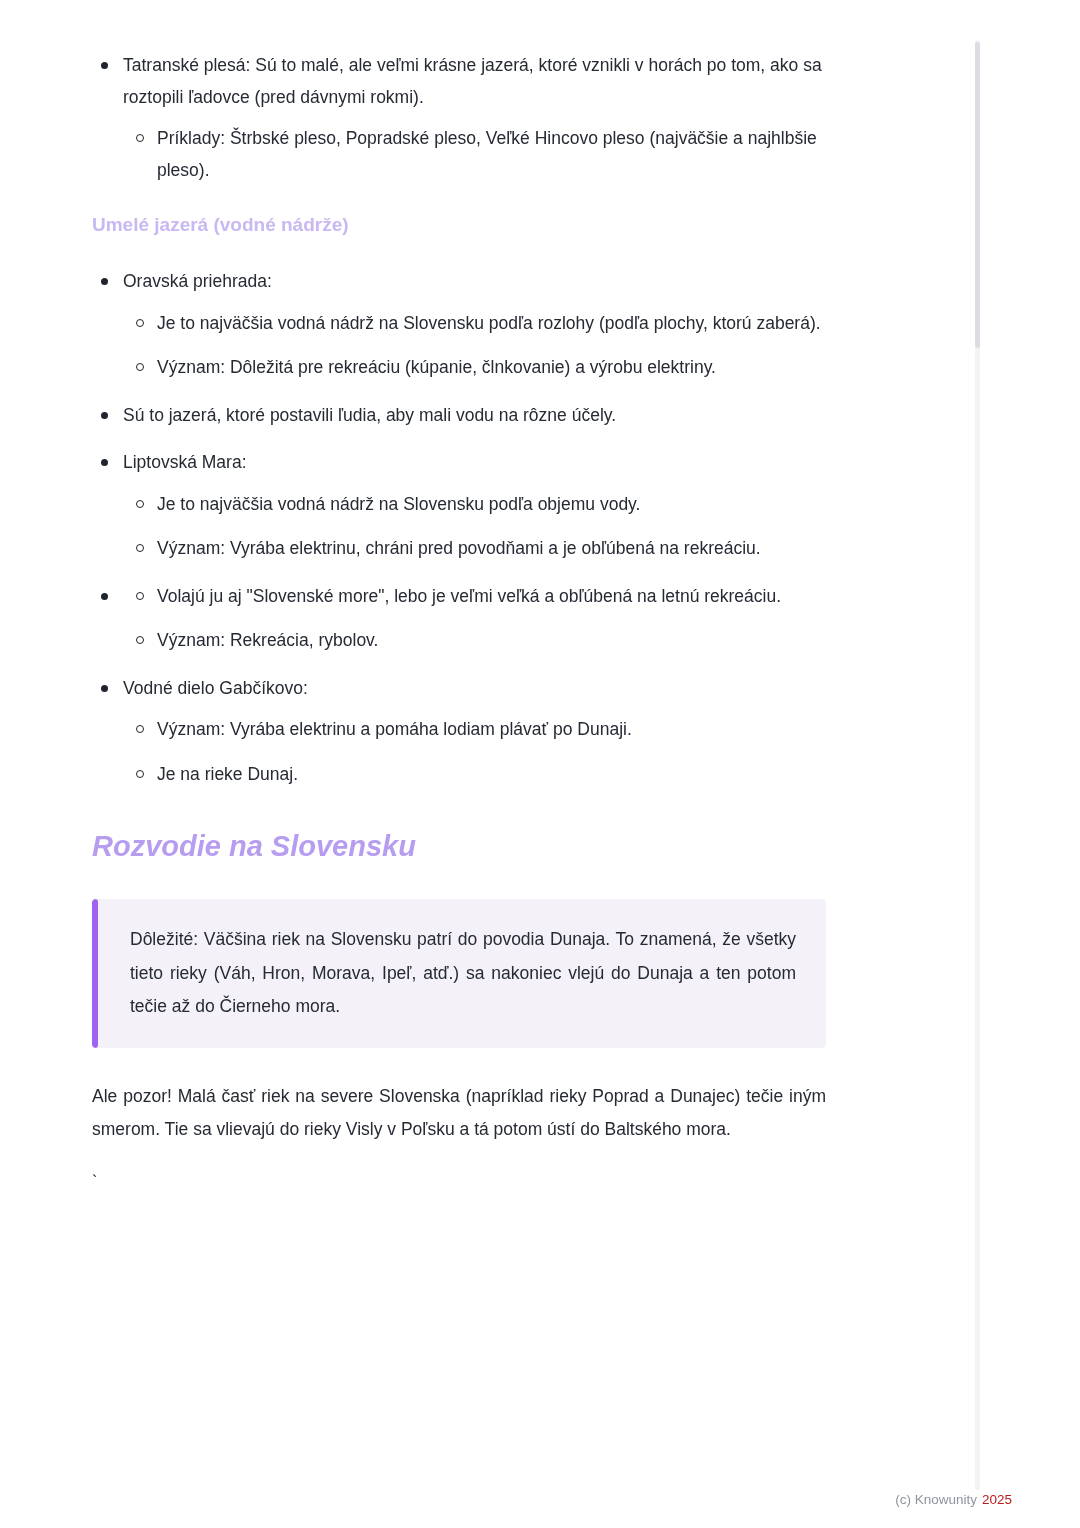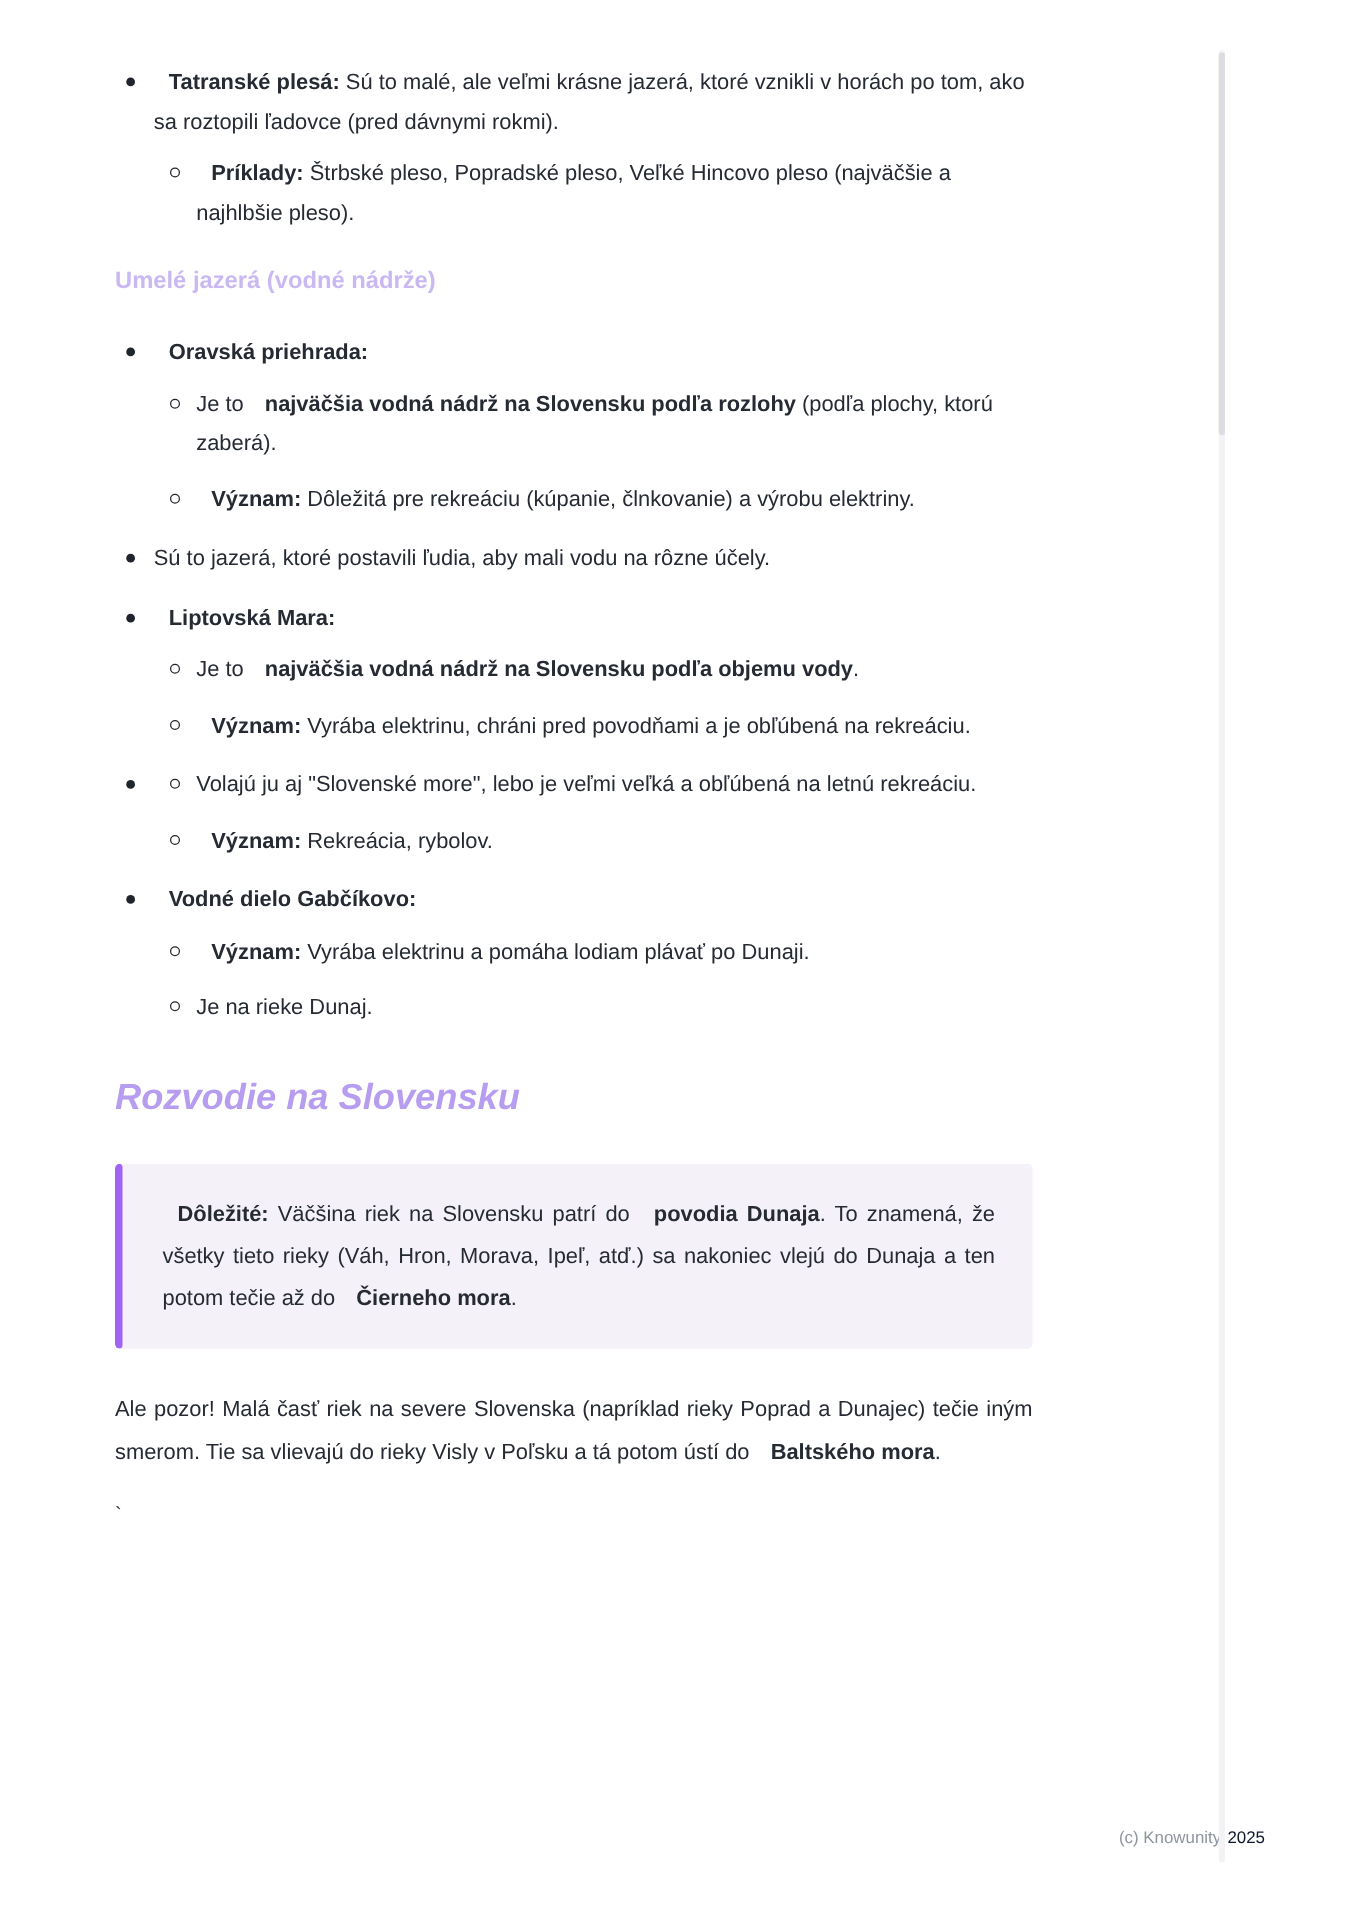--- a/index.html
+++ b/index.html
@@ -15,21 +15,21 @@
   .content { position:absolute; left:92px; top:50px; width:734px; }
 
   ul { list-style:none; }
   .li1 { position:relative; padding-left:31px; margin-bottom:16px; line-height:1.8; }
   .m1 { position:absolute; left:9px; top:12px; width:7px; height:7px; border-radius:50%; background:#20242c; }
   .lvl2 { margin-top:10px; }
   .li2 { position:relative; padding-left:34px; margin-bottom:13px; line-height:1.8; }
   .li2:last-child { margin-bottom:0; }
   .m2 { position:absolute; left:13px; top:11px; width:8px; height:8px; border-radius:50%; border:1.7px solid #20242c; background:transparent; }
 
-  strong { font-weight:700;margin-left:12px; }
+  strong { font-weight:400; }
 
   h2.sec {
     font-size:19px; font-weight:700;
     color:var(--heading-secondary,#c9b8f2);
     margin:28px 0 30px;
   }
   h1.sec {
     font-size:29px; font-weight:700;
     color:var(--heading-primary,#b79df0);
     margin:40px 0 36px;
@@ -47,25 +47,25 @@
     position:absolute; left:0; top:0; bottom:0; width:6px;
     background:var(--callout-border,#a163f2);
     border-radius:3px;
   }
   .callout p, .para { text-align:justify; line-height:1.92; }
 
   .para { margin-top:32px; }
   .stray { margin-top:26px; font-size:16px; color:#20242c; }
 
   .footer {
-    position:absolute; right:68px; top:1462px;
+    position:absolute; right:68px; top:1492px;
     font-size:13.5px; color:var(--footer,#8e959f);
     display:flex; gap:5px; align-items:baseline;
   }
-  .footer .year { color:#0f172a; }
+  .footer .year { color:#b91c1c; }
 
   .sb-track {
     position:absolute; right:100px; top:40px; width:5px; height:1450px;
     background:var(--scrollbar-track,#f3f3f6); border-radius:3px;
   }
   .sb-thumb {
     position:absolute; right:100px; top:42px; width:5px; height:306px;
     background:var(--scrollbar-thumb,#dcdce2); border-radius:3px;
   }
 </style>

